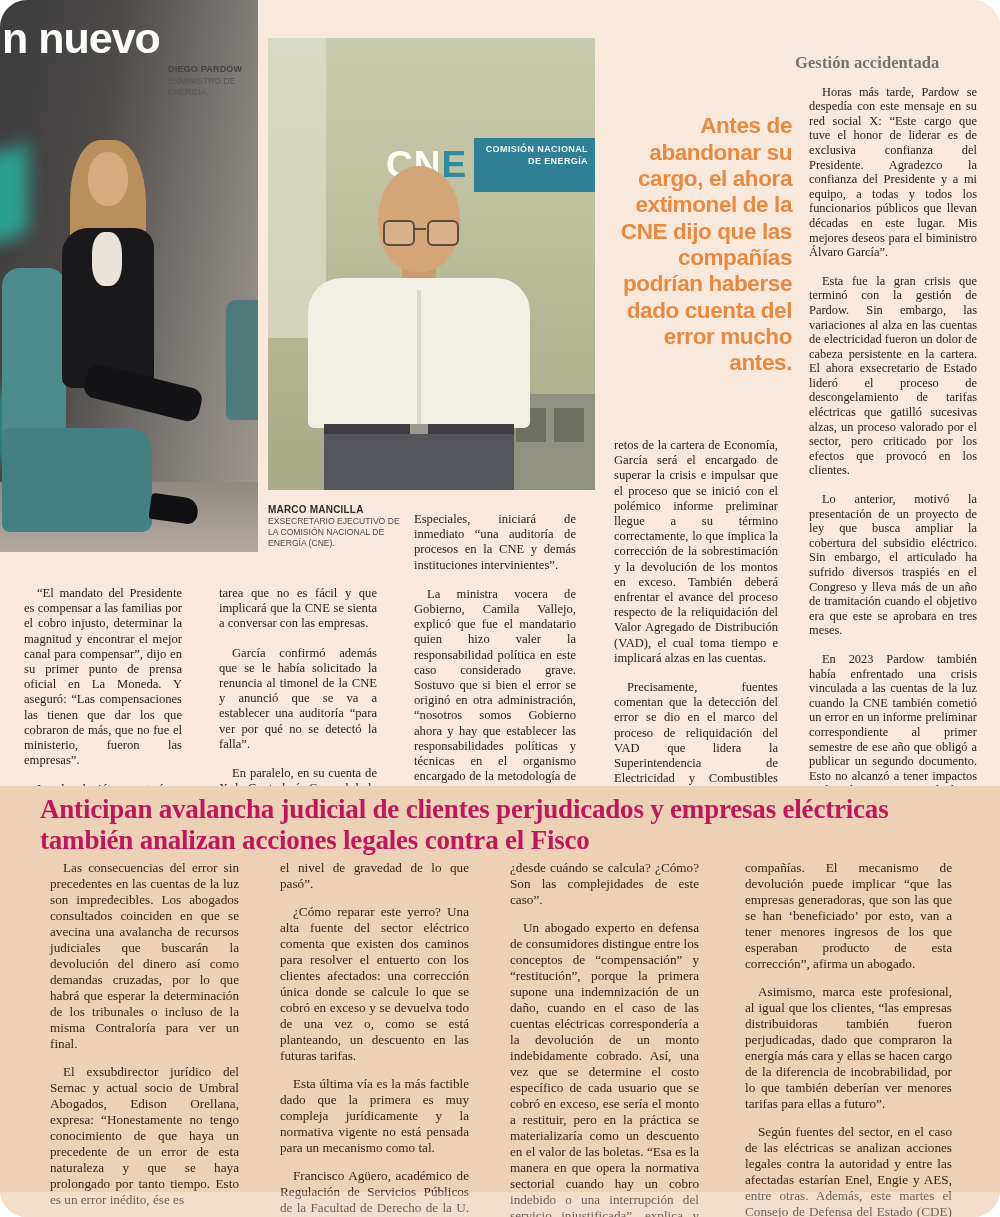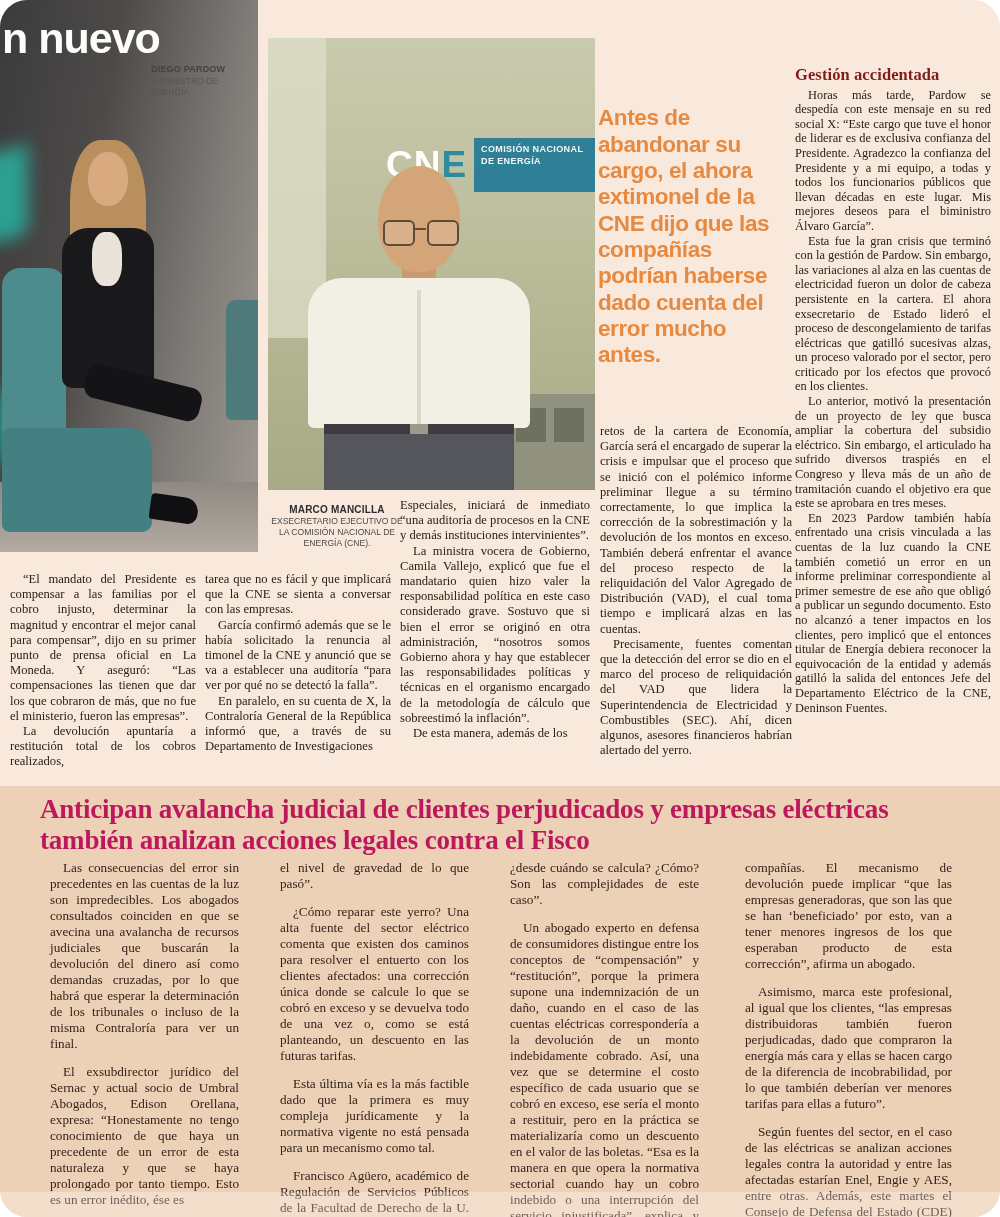--- a/index.html
+++ b/index.html
@@ -11,21 +11,21 @@
   .photo-left{left:0;top:8;width:258px;height:552px;overflow:hidden;
     background:linear-gradient(100deg,#3c3b3d 0%,#4d4a49 35%,#7e7a76 70%,#a09a93 100%);}
   .pl-floor{position:absolute;left:0;bottom:0;width:100%;height:70px;
     background:linear-gradient(180deg,#8f8881 0%,#b3aba2 100%);}
   .pl-glow1{position:absolute;left:-18px;top:150px;width:46px;height:90px;background:#27b9a5;
     filter:blur(9px);opacity:.8;transform:skewY(-14deg);}
   .pl-glow2{position:absolute;left:-20px;top:390px;width:40px;height:70px;background:#1fa393;
     filter:blur(10px);opacity:.65;}
   .pl-headline{position:absolute;left:2px;top:14px;font-family:"Liberation Sans",sans-serif;
     font-weight:800;font-size:43px;letter-spacing:-1px;color:#fcfcf8;}
-  .pl-caption{position:absolute;left:151px;top:64px;width:86px;
+  .pl-caption{position:absolute;left:168px;top:64px;width:86px;
     font-family:"Liberation Sans",sans-serif;font-size:8.5px;line-height:1.3;color:#55555a;}
   .pl-caption .nm{font-weight:700;color:#434347;font-size:9px;letter-spacing:.2px;}
   .pl-chair-back{position:absolute;left:2px;top:268px;width:64px;height:210px;background:#4d8b8c;
     border-radius:18px 18px 4px 4px;}
   .pl-chair-seat{position:absolute;left:2px;top:428px;width:150px;height:104px;background:#447f81;
     border-radius:8px 22px 10px 8px;}
   .pl-chair2{position:absolute;left:226px;top:300px;width:32px;height:120px;background:#47797a;
     border-radius:10px 0 0 6px;opacity:.9;}
   .pl-hair{position:absolute;left:70px;top:140px;width:76px;height:150px;background:#b9905d;
     border-radius:40% 42% 34% 36%;}
@@ -42,56 +42,56 @@
 
   
   .photo-center{left:268px;top:38px;width:327px;height:452px;overflow:hidden;
     background:linear-gradient(180deg,#c9cbae 0%,#b8ba97 55%,#a8aa87 100%);}
   .pc-frame{position:absolute;left:0;top:0;width:58px;height:300px;background:#e0dfcd;opacity:.7;}
   .pc-sign-cne{position:absolute;left:118px;top:98px;font-family:"Liberation Sans",sans-serif;
     font-weight:800;font-size:37px;letter-spacing:1px;color:#fdfdfa;margin-top:8px;}
   .pc-sign-cne .e{color:#2f8ca0;}
   .pc-sign-box{position:absolute;left:206px;top:100px;width:121px;height:54px;background:#2f7f96;
     color:#f2f7f7;font-family:"Liberation Sans",sans-serif;font-weight:700;font-size:9px;
-    line-height:1.35;padding:5px 7px;box-sizing:border-box;letter-spacing:.4px;}
+    line-height:1.35;padding:5px 7px;box-sizing:border-box;letter-spacing:.4px;text-align:right;}
   .pc-bins{position:absolute;left:240px;top:356px;width:87px;height:96px;background:#90927f;}
   .pc-bin{position:absolute;top:14px;width:30px;height:34px;background:#6e7060;}
   .pc-head{position:absolute;left:110px;top:128px;width:82px;height:106px;background:#d5a57a;
     border-radius:50% 50% 46% 46%;}
   .pc-glass{position:absolute;top:182px;width:28px;height:22px;border:2px solid #5d4c38;
     border-radius:6px;background:rgba(255,255,255,.12);}
   .pc-bridge{position:absolute;left:146px;top:190px;width:12px;height:2px;background:#5d4c38;}
   .pc-neck{position:absolute;left:134px;top:222px;width:34px;height:26px;background:#c99a70;}
   .pc-shirt{position:absolute;left:40px;top:240px;width:222px;height:150px;background:#f2efe5;
     border-radius:34px 34px 6px 6px;}
   .pc-placket{position:absolute;left:149px;top:252px;width:4px;height:136px;background:#ddd8c8;}
   .pc-belt{position:absolute;left:56px;top:386px;width:190px;height:10px;background:#3c3c42;}
   .pc-buckle{position:absolute;left:142px;top:386px;width:18px;height:10px;background:#9b9b8d;}
   .pc-pants{position:absolute;left:56px;top:396px;width:190px;height:56px;background:#55555c;}
 
   .pc-caption{left:268px;top:503px;width:138px;font-family:"Liberation Sans",sans-serif;
-    font-size:8.6px;line-height:1.3;color:#4a4a4c;text-align:center;}
+    font-size:8.6px;line-height:1.3;color:#4a4a4c;}
   .pc-caption .nm{font-weight:700;font-size:10px;color:#2d2d2f;letter-spacing:.2px;}
 
   
-  .pull-quote{left:598px;top:92px;width:194px;height:290px;display:flex;align-items:center;
-    justify-content:center;text-align:left;}
+  .pull-quote{left:598px;top:100px;width:194px;height:290px;display:flex;align-items:center;
+    justify-content:center;text-align:right;}
   .pull-quote p{margin:0;font-family:"Liberation Sans",sans-serif;font-weight:800;
     font-size:22.5px;line-height:1.17;letter-spacing:-.4px;color:#e68a42;}
 
   
   .tcol{font-size:12.6px;line-height:15.2px;text-align:justify;}
-  .tcol p{margin:0;}
+  .tcol p{margin:14px;}
   .ind{text-indent:13px;}
   .col1{left:10px;top:572px;width:186px;}
   .col2{left:205px;top:572px;width:186px;}
   .col3{left:400px;top:498px;width:190px;}
   .col4{left:600px;top:424px;width:192px;}
   .col5{left:795px;top:56px;width:196px;font-size:12.4px;line-height:14.6px;}
-  .col5 h3{margin:12px 0 5px 0;font-size:16.5px;font-weight:700;color:#7f1d1d;letter-spacing:.1px;}
+  .col5 h3{margin:0 0 5px 0;font-size:16.5px;font-weight:700;color:#737373;letter-spacing:.1px;}
 
   
   .section2{left:0;top:786px;width:1000px;height:431px;background:#edd1b6;}
   .s2-headline{position:absolute;left:40px;top:8px;width:925px;font-weight:700;font-size:27px;
     line-height:1.14;color:#be185d;letter-spacing:-.2px;}
   .bcol{position:absolute;top:62px;font-size:13.2px;line-height:16px;text-align:justify;
     color:#33231a;}
   .bcol p{margin:12px;}
   .bcol1{left:38px;width:213px;}
   .bcol2{left:268px;width:213px;}

